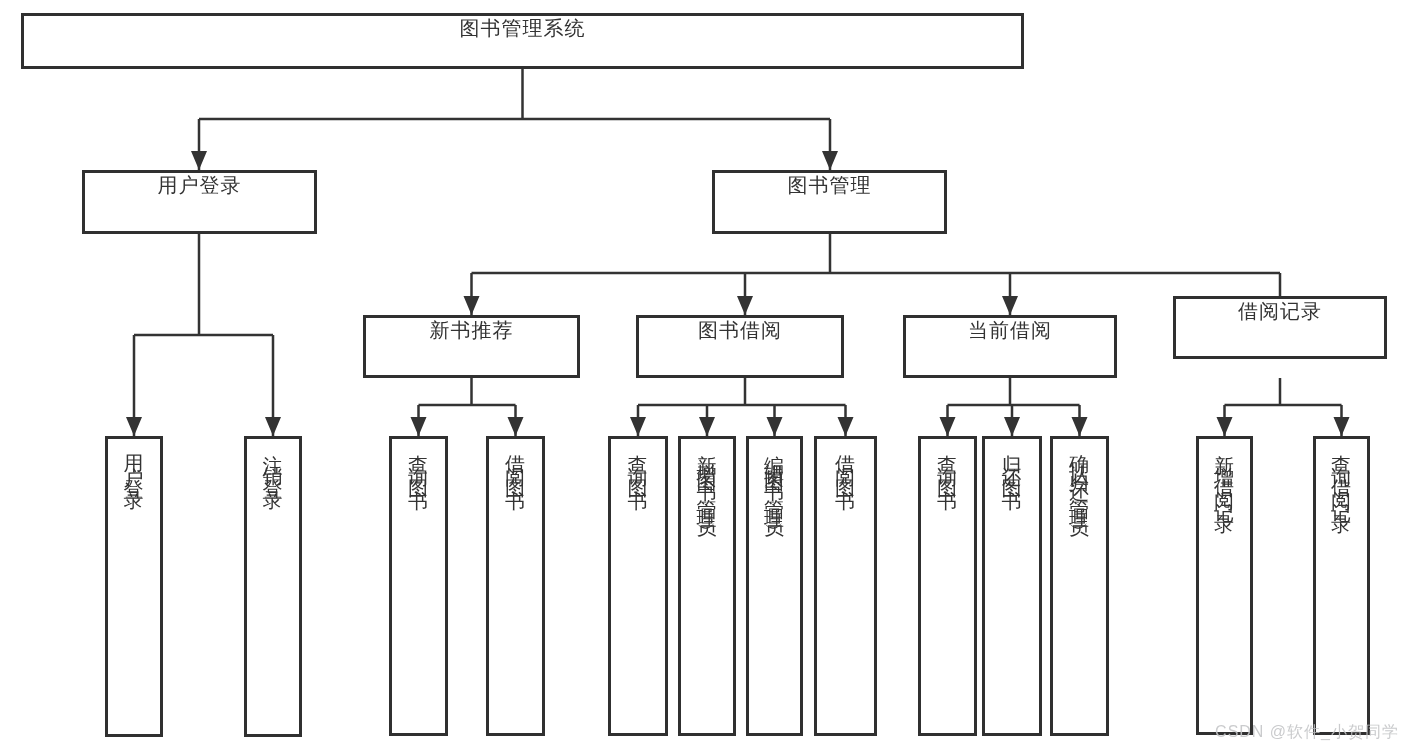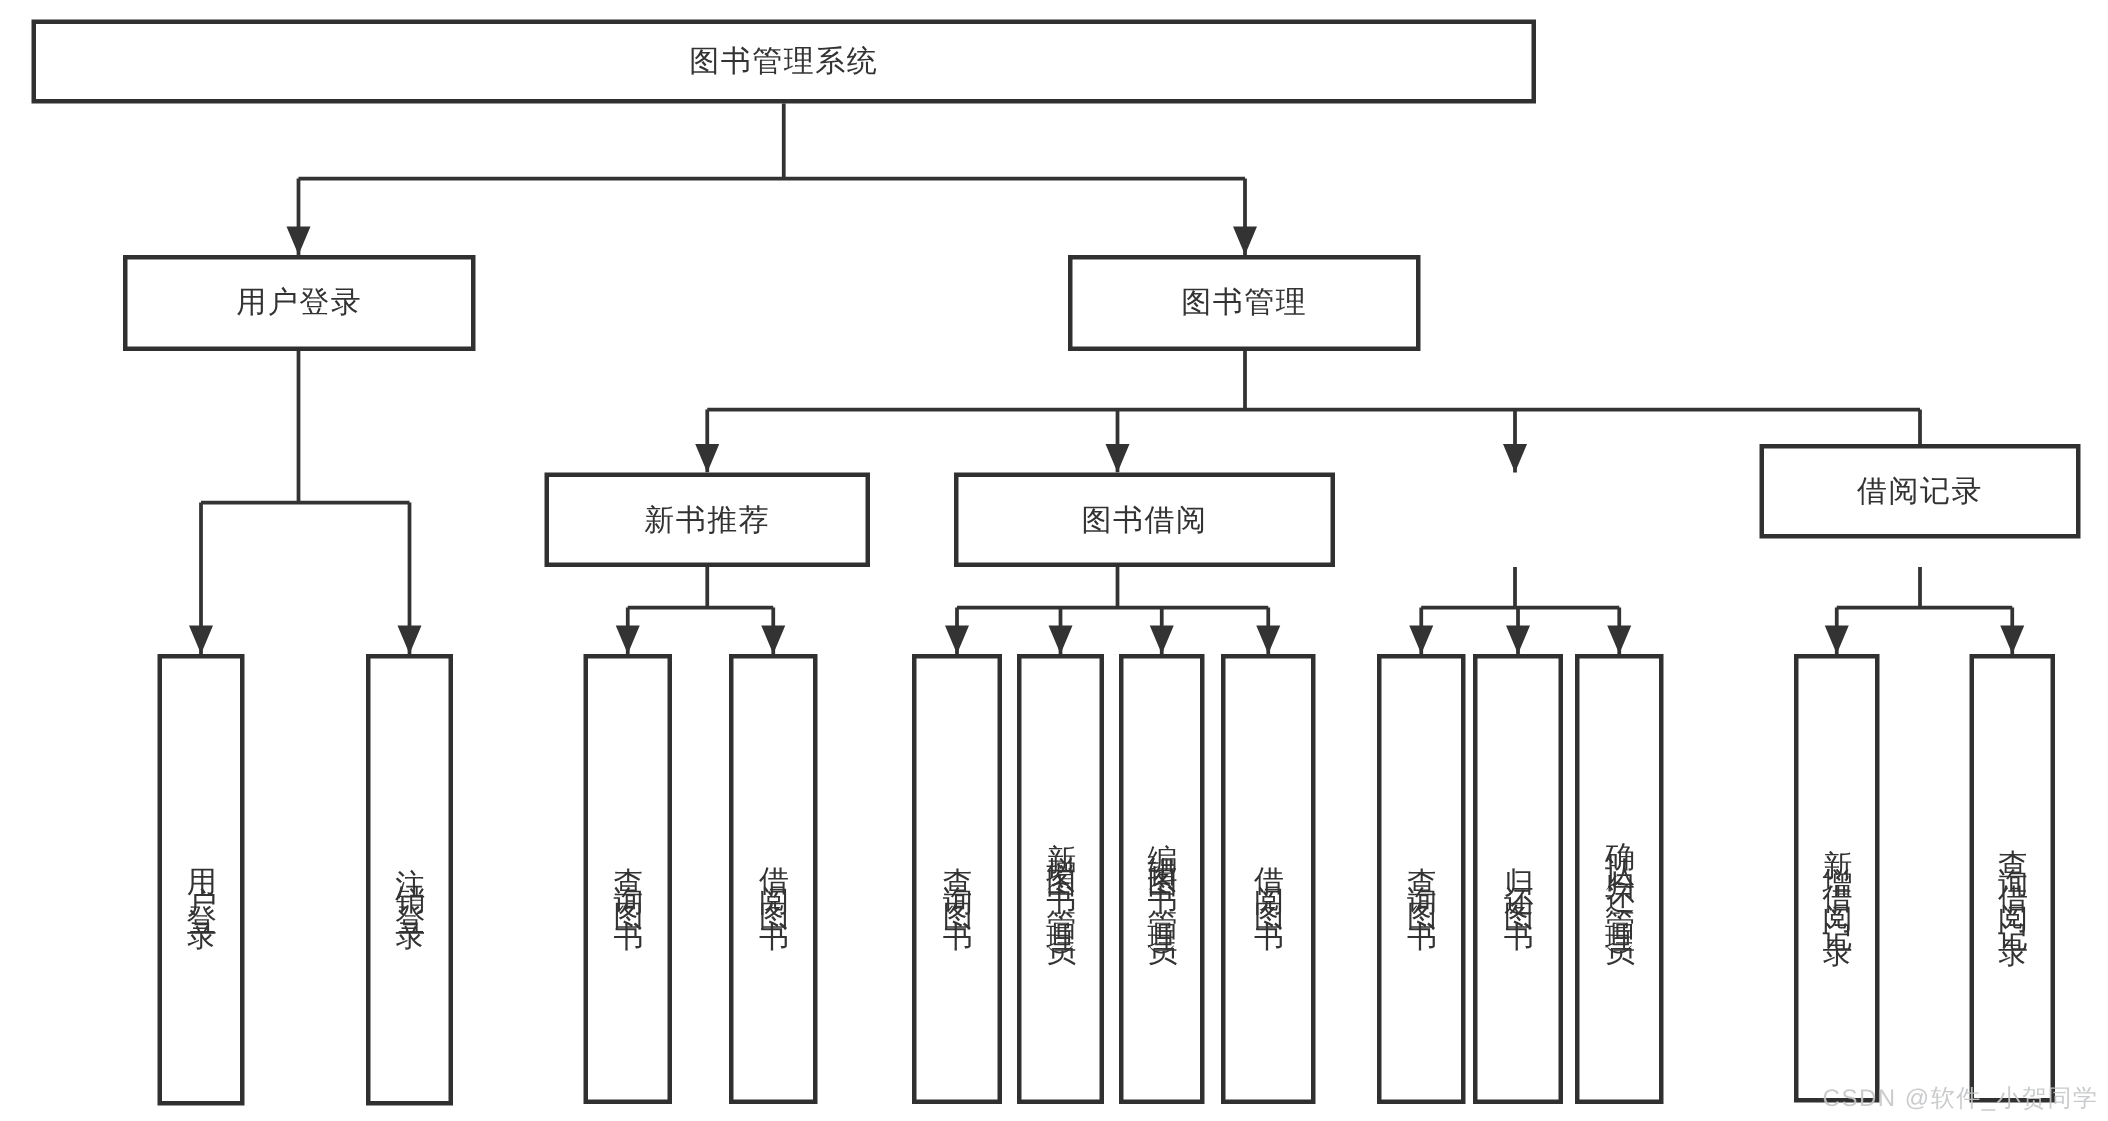--- a/index.html
+++ b/index.html
@@ -30,21 +30,20 @@
   svg.connectors .arrows {
     fill: #333333;
     stroke: none;
   }
   .box {
     position: absolute;
     box-sizing: border-box;
     border: 3px solid #303030;
     background: #ffffff;
     display: flex;
-    align-items: center;
     justify-content: center;
     color: #333333;
     font-size: 20px;
     line-height: 1.2;
   }
   .box .hlabel {
     white-space: nowrap;
     letter-spacing: 1px;
   }
   .box .vlabel {
@@ -101,22 +100,25 @@
   <div class="box" style="left:82px; top:170px; width:235px; height:64px;">
     <span class="hlabel">用户登录</span>
   </div>
   <div class="box" style="left:363px; top:315px; width:217px; height:63px;">
     <span class="hlabel">新书推荐</span>
   </div>
 
   <div class="box" style="left:712px; top:170px; width:235px; height:64px;">
     <span class="hlabel">图书管理</span>
   </div>
-  <div class="box" style="left:636px; top:315px; width:254px; height:63px;">
+  <div class="box" style="left:636px; top:315px; width:208px; height:63px;">
     <span class="hlabel">图书借阅</span>
+  </div>
+  <div class="box" style="left:903px; top:315px; width:214px; height:63px;">
+    <span class="hlabel">当前借阅</span>
   </div>
   <div class="box" style="left:1173px; top:296px; width:214px; height:63px;">
     <span class="hlabel">借阅记录</span>
   </div>
 
   <div class="box" style="left:105px; top:436px; width:58px; height:301px;">
     <span class="vlabel">用户登录</span>
   </div>
   <div class="box" style="left:244px; top:436px; width:58px; height:301px;">
     <span class="vlabel">注销登录</span>

